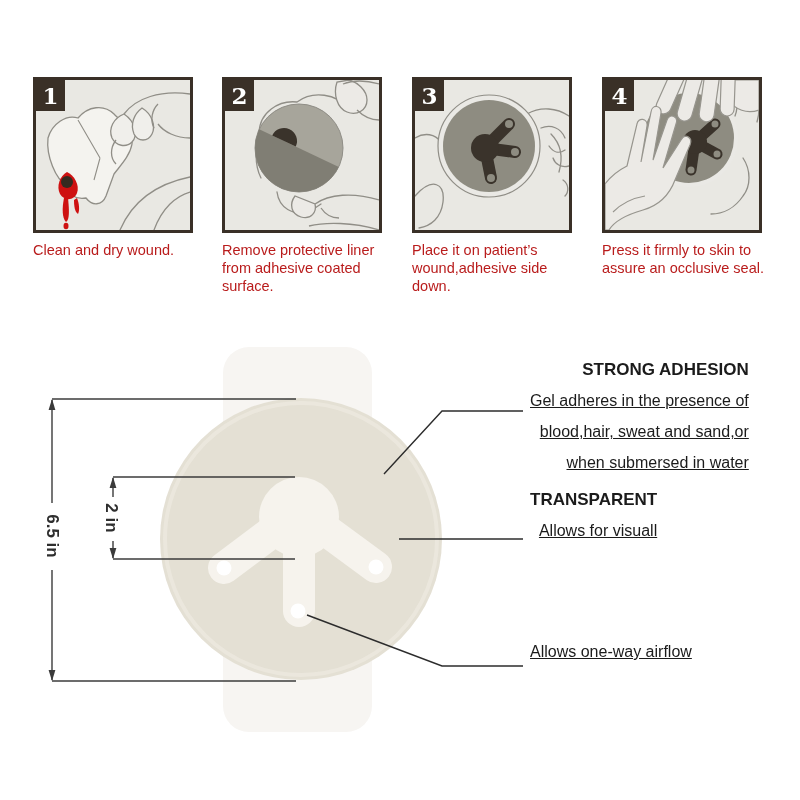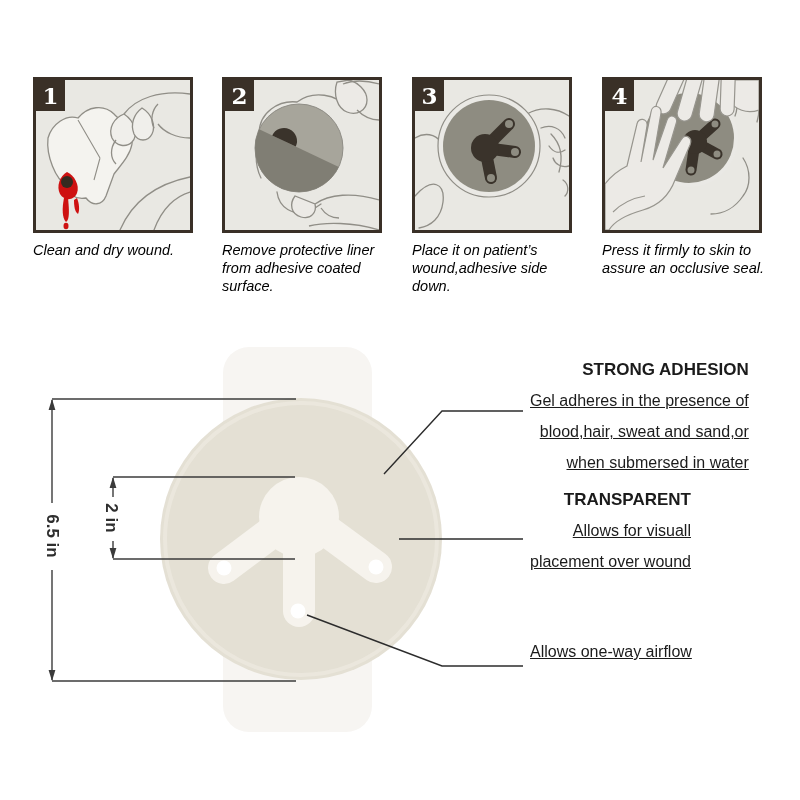--- a/index.html
+++ b/index.html
@@ -6,21 +6,21 @@
   .canvas{position:relative;width:800px;height:800px;background:#ffffff;overflow:hidden;
           font-family:"Liberation Sans",sans-serif;color:#1b1b1b;}
   
   .step{position:absolute;top:77px;width:170px;}
   .frame{position:relative;width:160px;height:156px;border:3px solid #3a3027;
          background:#e9e8e3;box-sizing:border-box;}
   .frame svg{position:absolute;left:0;top:0;}
   .badge{position:absolute;left:0;top:0;width:29px;height:31px;background:#3a3027;
          display:flex;align-items:center;justify-content:center;z-index:2;}
   .badge span{color:#ffffff;font-family:"DejaVu Serif",serif;font-weight:bold;font-size:23px;line-height:1;}
-  .caption{margin-top:8px;width:164px;font-size:14.5px;line-height:18px;color:#000000;font-style:italic;}
+  .caption{margin-top:8px;width:164px;font-size:14.5px;line-height:18px;color:#b91c1c;}
   
   .diagram{position:absolute;left:30px;top:330px;}
   .feature{position:absolute;left:530px;text-align:right;}
   .ftitle{font-size:17px;font-weight:700;line-height:31px;white-space:nowrap;}
   .fline{font-size:16px;line-height:31px;white-space:nowrap;text-decoration:underline;}
   .dimtext{font-family:"Liberation Sans",sans-serif;font-size:17px;font-weight:600;fill:#2e2e2e;}
 </style>
 </head>
 <body>
 
@@ -220,20 +220,19 @@
   <div class="feature" style="top:354px;">
     <div class="ftitle">STRONG ADHESION</div>
     <div class="fline">Gel adheres in the presence of</div>
     <div class="fline">blood,hair, sweat and sand,or</div>
     <div class="fline">when submersed in water</div>
   </div>
 
   <div class="feature" style="top:484px;">
     <div class="ftitle">TRANSPARENT</div>
     <div class="fline">Allows for visuall</div>
-    <div class="fline">placement over wound</div>
   </div>
 
   <div class="feature" style="top:636px;">
     <div class="fline">Allows one-way airflow</div>
   </div>
 
 </div>
 
 </body></html>

